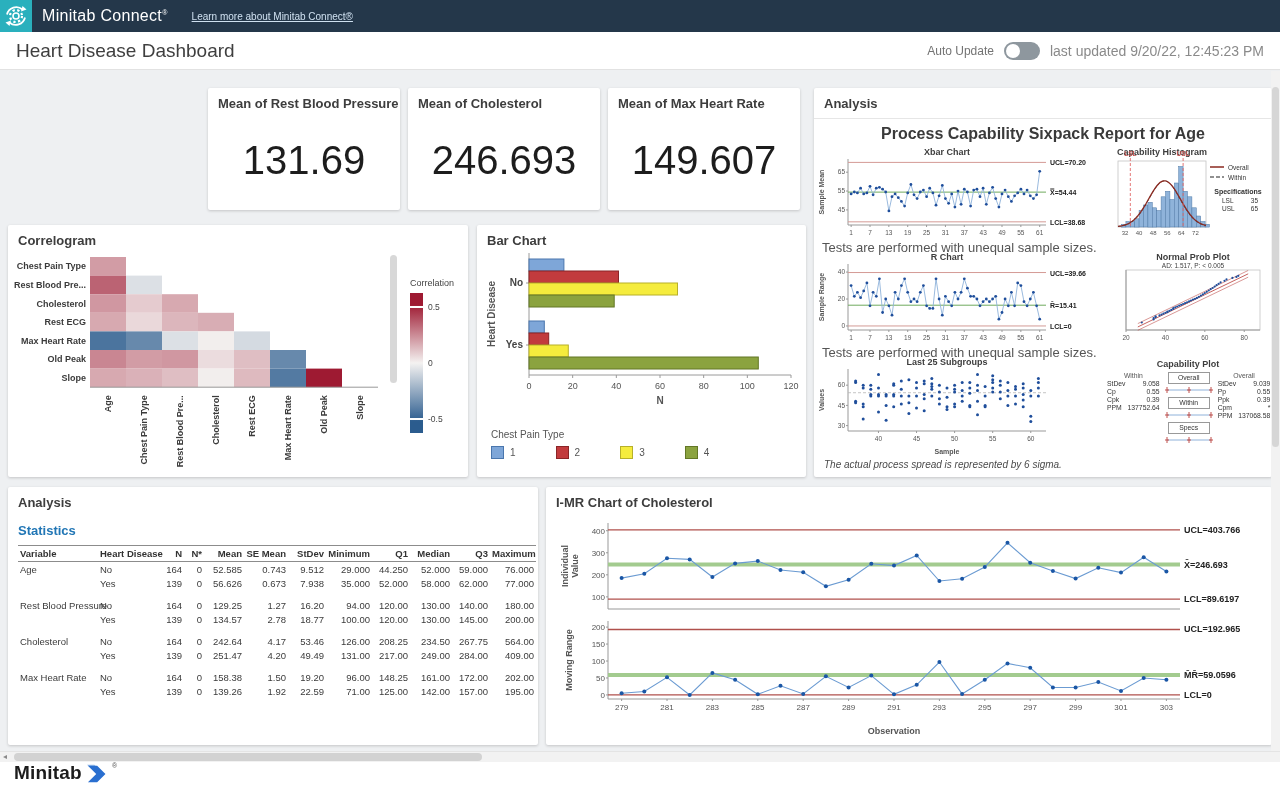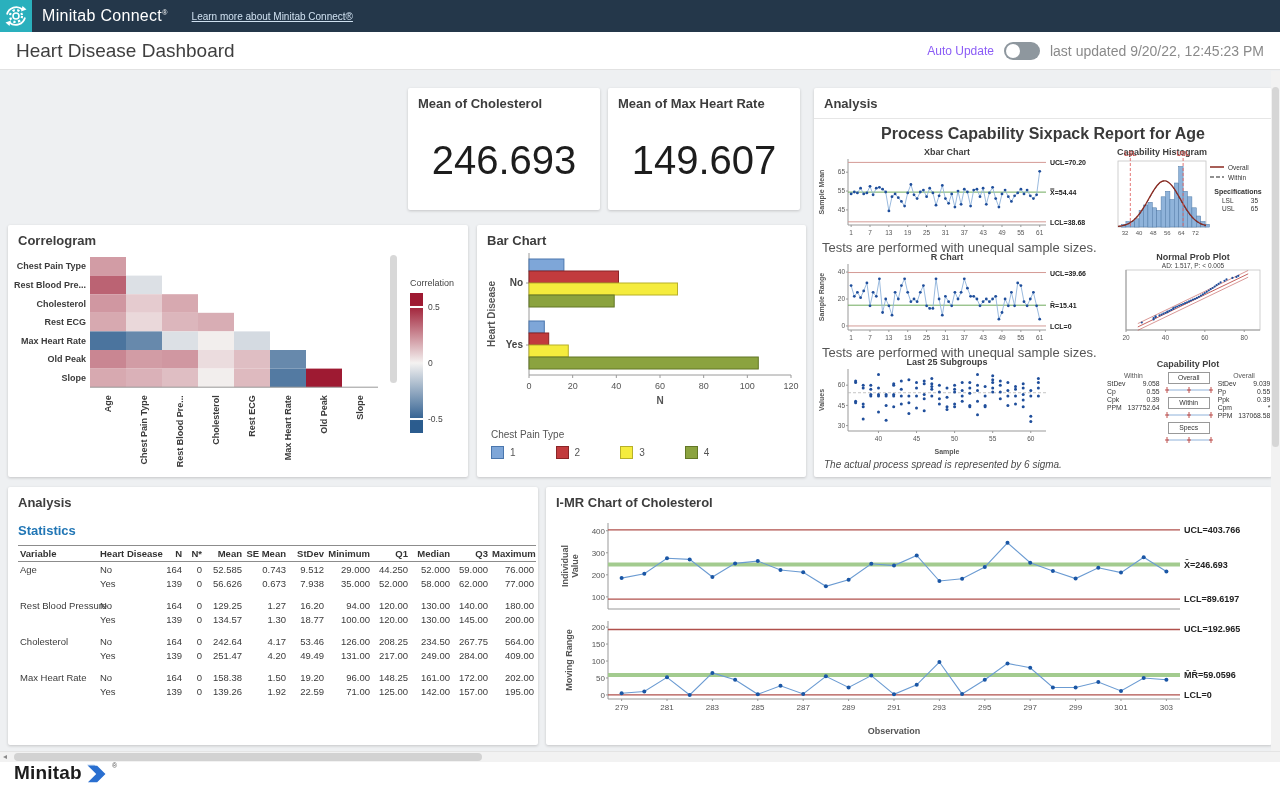--- a/index.html
+++ b/index.html
@@ -7,21 +7,21 @@
   
   .navbar{position:absolute;left:0;top:0;width:100%;height:32px;background:#24374a;display:flex;align-items:center;}
   .nav-logo{width:32px;height:32px;flex:0 0 32px;cursor:pointer;}
   .brand{color:#fff;font-size:16px;margin-left:10px;letter-spacing:.3px;}
   .brand sup{font-size:7px;vertical-align:super;}
   .nav-link{color:#cfe0f0;font-size:10px;margin-left:24px;text-decoration:underline;cursor:pointer;}
   
   .pagehead{position:absolute;top:32px;left:0;width:100%;height:38px;background:#fff;border-bottom:1px solid #e2e2e2;display:flex;align-items:center;justify-content:space-between;padding:0 16px;box-sizing:border-box;}
   .pagehead h1{font-size:19px;font-weight:400;color:#3f3f3f;margin:0;}
   .ph-right{display:flex;align-items:center;gap:10px;}
-  .au-label{font-size:12px;color:#8b5cf6;}
+  .au-label{font-size:12px;color:#737373;}
   .toggle{width:36px;height:18px;border-radius:10px;background:#8e979e;position:relative;cursor:pointer;}
   .knob{position:absolute;left:2px;top:2px;width:14px;height:14px;border-radius:50%;background:#fff;}
   .lu{font-size:14px;color:#8a8a8a;}
   
   .panel{position:absolute;background:#fff;border-radius:2px;box-shadow:0 1px 3px rgba(0,0,0,.18);}
   .ptitle{position:absolute;left:10px;top:8px;font-size:13px;font-weight:700;color:#3d3d3d;}
   .kval{position:absolute;width:100%;top:50px;text-align:center;font-size:40px;color:#1d1d1d;}
   
   .sp-report{position:absolute;left:0;right:0;top:30px;bottom:2px;border-top:1px solid #e6e6e6;}
   .sp-title{position:absolute;top:6px;width:100%;text-align:center;font-size:16px;font-weight:700;color:#3a3a3a;}
@@ -89,20 +89,24 @@
     <h1>Heart Disease Dashboard</h1>
     <div class="ph-right">
       <span class="au-label">Auto Update</span>
       <div class="toggle">
           <div class="knob"></div>
         </div>
       <span class="lu">last updated 9/20/22, 12:45:23 PM</span>
     </div>
   </div>
 
+  <div class="panel" style="left:208px;top:88px;width:192px;height:122px;">
+    <div class="ptitle" style="font-weight:600;">Mean of Rest Blood Pressure</div>
+    <div class="kval">131.69</div>
+  </div>
   <div class="panel" style="left:408px;top:88px;width:192px;height:122px;">
     <div class="ptitle" style="font-weight:600;">Mean of Cholesterol</div>
     <div class="kval">246.693</div>
   </div>
   <div class="panel" style="left:608px;top:88px;width:192px;height:122px;">
     <div class="ptitle" style="font-weight:600;">Mean of Max Heart Rate</div>
     <div class="kval">149.607</div>
   </div>
 
   <div class="panel" style="left:814px;top:88px;width:458px;height:389px;">
@@ -840,21 +844,21 @@
             <td class="num">130.00</td>
             <td class="num">140.00</td>
             <td class="num">180.00</td>
           </tr>
           <tr>
             <td></td>
             <td class="">Yes</td>
             <td class="num">139</td>
             <td class="num">0</td>
             <td class="num">134.57</td>
-            <td class="num">1.30</td>
+            <td class="num">2.78</td>
             <td class="num">18.77</td>
             <td class="num">100.00</td>
             <td class="num">120.00</td>
             <td class="num">130.00</td>
             <td class="num">145.00</td>
             <td class="num">200.00</td>
           </tr>
           <tr class="spacer">
             <td colspan="12"></td>
           </tr>

